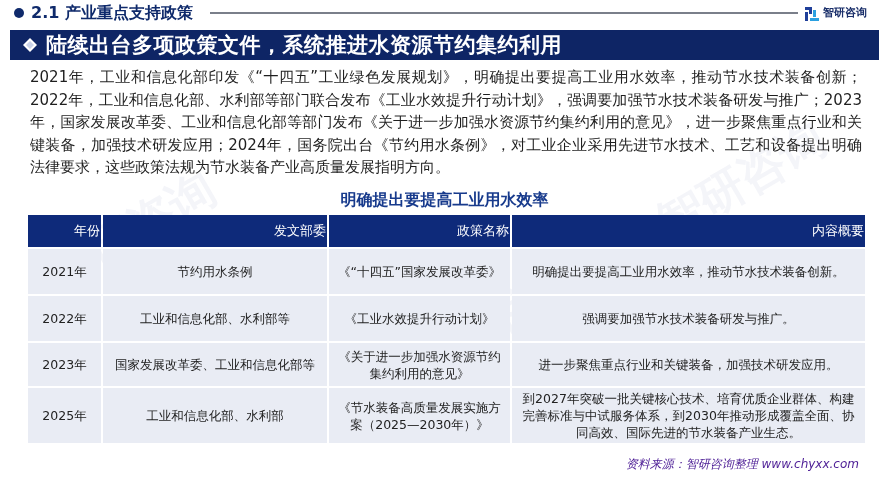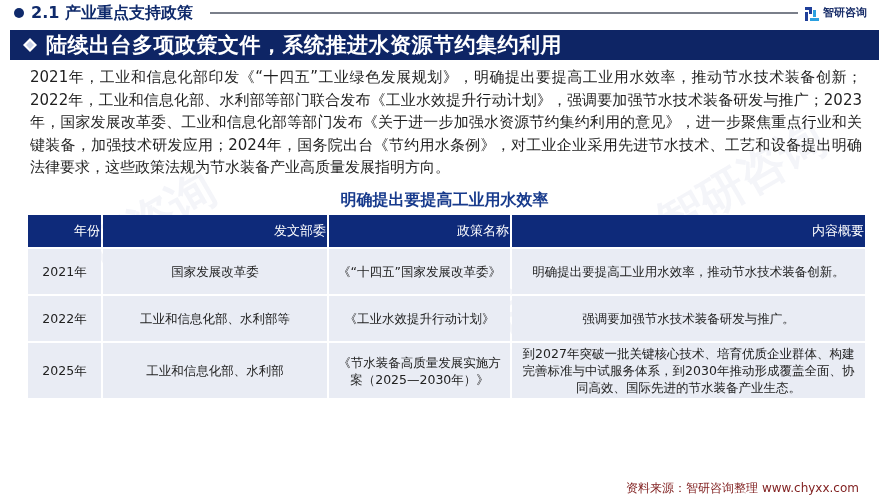--- a/index.html
+++ b/index.html
@@ -22,21 +22,21 @@
   .table-title{position:absolute;left:0;width:889px;top:190px;text-align:center;font-size:16px;font-weight:bold;color:#173a8c;}
   table.pol{position:absolute;left:26px;top:215px;width:837px;border-collapse:separate;border-spacing:2px 0;table-layout:fixed;}
   table.pol th{background:#0e2a7a;color:#fff;font-size:13px;font-weight:normal;height:30px;text-align:right;}
   table.pol td{background:#e9ecf4;font-size:12.5px;color:#222;text-align:center;vertical-align:middle;
                border-top:2px solid #fff;padding:2px 6px;line-height:17px;}
   table.pol tr.r1 td{height:41px;}
   table.pol tr.r2 td{height:41px;}
   table.pol tr.r3 td{height:39px;}
   table.pol tr.r4 td{height:42px;}
   table.pol tr.r5 td{height:42px;}
-  .source{position:absolute;right:30px;top:480px;font-size:12px;color:#7f1d1d;}
+  .source{position:absolute;right:30px;top:456px;font-size:12px;color:#4c1d95;font-style:italic;}
 </style>
 </head>
 <body>
 
 <div class="wm" style="left:40px;top:200px;">智研咨询</div>
 <div class="wm" style="left:380px;top:300px;">智研咨询</div>
 <div class="wm" style="left:650px;top:150px;">智研咨询</div>
 
 <div class="topbar">
   <div class="dot"></div>
@@ -81,29 +81,35 @@
     <tr>
       <th>年份</th>
       <th>发文部委</th>
       <th>政策名称</th>
       <th>内容概要</th>
     </tr>
   </thead>
   <tbody>
     <tr class="r1">
       <td>2021年</td>
-      <td>国家发展改革委</td>
+      <td>节约用水条例</td>
       <td>《“十四五”国家发展改革委》</td>
       <td>明确提出要提高工业用水效率，推动节水技术装备创新。</td>
     </tr>
     <tr class="r2">
       <td>2022年</td>
       <td>工业和信息化部、水利部等</td>
       <td>《工业水效提升行动计划》</td>
       <td>强调要加强节水技术装备研发与推广。</td>
+    </tr>
+    <tr class="r3">
+      <td>2023年</td>
+      <td>国家发展改革委、工业和信息化部等</td>
+      <td>《关于进一步加强水资源节约集约利用的意见》</td>
+      <td>进一步聚焦重点行业和关键装备，加强技术研发应用。</td>
     </tr>
     <tr class="r5">
       <td>2025年</td>
       <td>工业和信息化部、水利部</td>
       <td>《节水装备高质量发展实施方案（2025—2030年）》</td>
       <td>到2027年突破一批关键核心技术、培育优质企业群体、构建完善标准与中试服务体系，到2030年推动形成覆盖全面、协同高效、国际先进的节水装备产业生态。</td>
     </tr>
   </tbody>
 </table>
 

